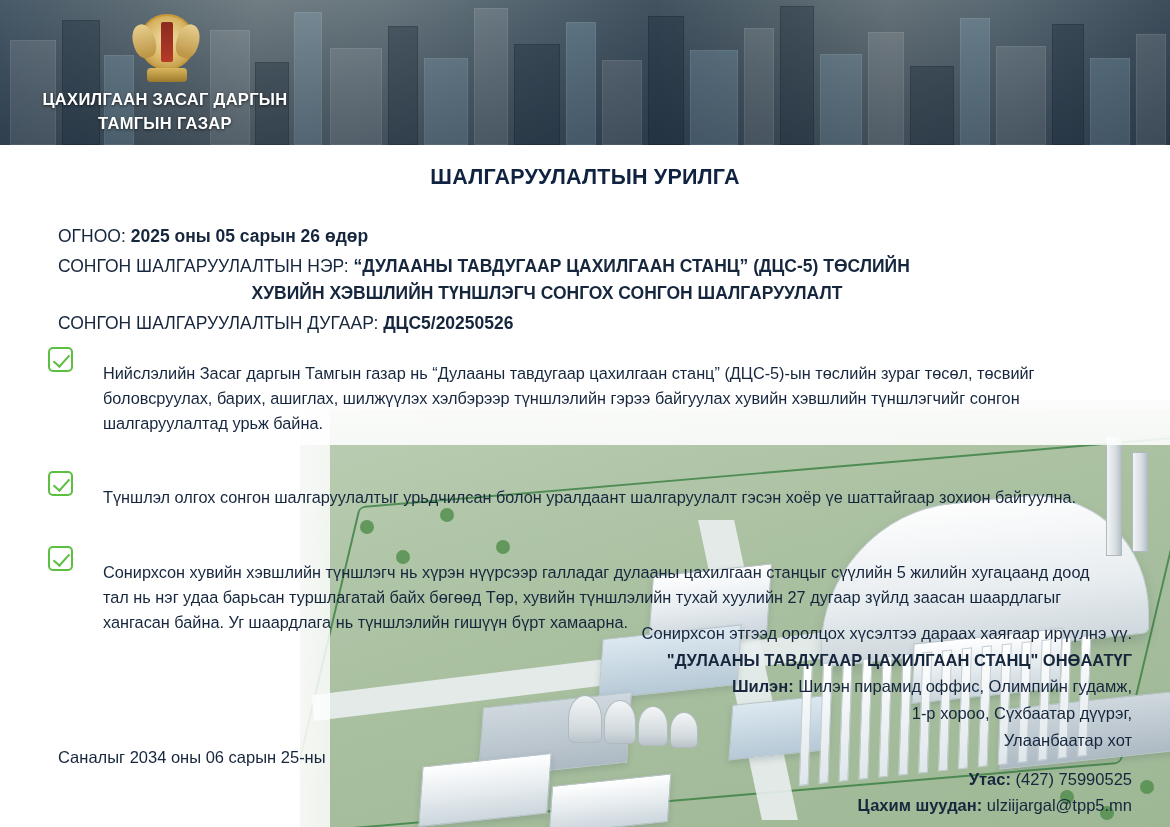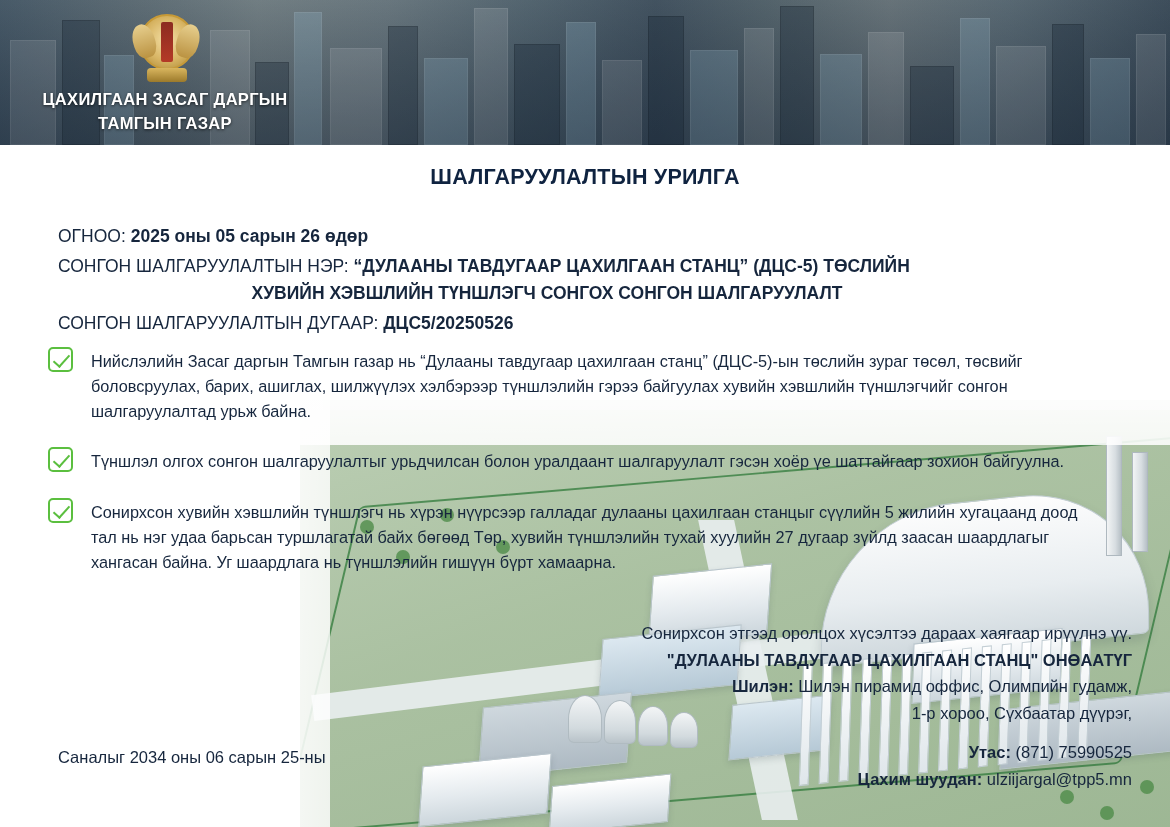--- a/index.html
+++ b/index.html
@@ -229,21 +229,21 @@
   .chk::after {
     content: "";
     position: absolute;
     left: 7px; top: 2px;
     width: 7px; height: 14px;
     border: solid #5bbf3f;
     border-width: 0 2.8px 2.8px 0;
     transform: rotate(42deg);
   }
   .bullet p {
-    margin: 4px;
+    margin: 16px;
     font-size: 16.3px;
     line-height: 1.52;
     color: #16263d;
     max-width: 1010px;
   }
 
   .contact {
     position: absolute;
     right: 38px; top: 475px;
     width: 660px;
@@ -409,23 +409,24 @@
     </div>
 
     <div class="contact">
       <div>Сонирхсон этгээд оролцох хүсэлтээ дараах хаягаар ирүүлнэ үү.</div>
       <div class="org">"ДУЛААНЫ ТАВДУГААР ЦАХИЛГААН СТАНЦ" ОНӨААТҮГ</div>
       <div>
         <span class="addr-lbl">Шилэн:</span>
         <span>Шилэн пирамид оффис, Олимпийн гудамж,</span>
       </div>
       <div>1-р хороо, Сүхбаатар дүүрэг,</div>
+      <div>Улаанбаатар хот</div>
       <div class="tel">
         <span>Утас:</span>
-        <span class="v">(871) 75990525</span>
+        <span class="v">(427) 75990525</span>
       </div>
       <div class="mail">
         <span>Цахим шуудан:</span>
         <span class="v">ulziijargal@tpp5.mn</span>
       </div>
     </div>
 
     <div class="deadline">
       <div>Саналыг 2034 оны 06 сарын 25-ны</div>
     </div>

